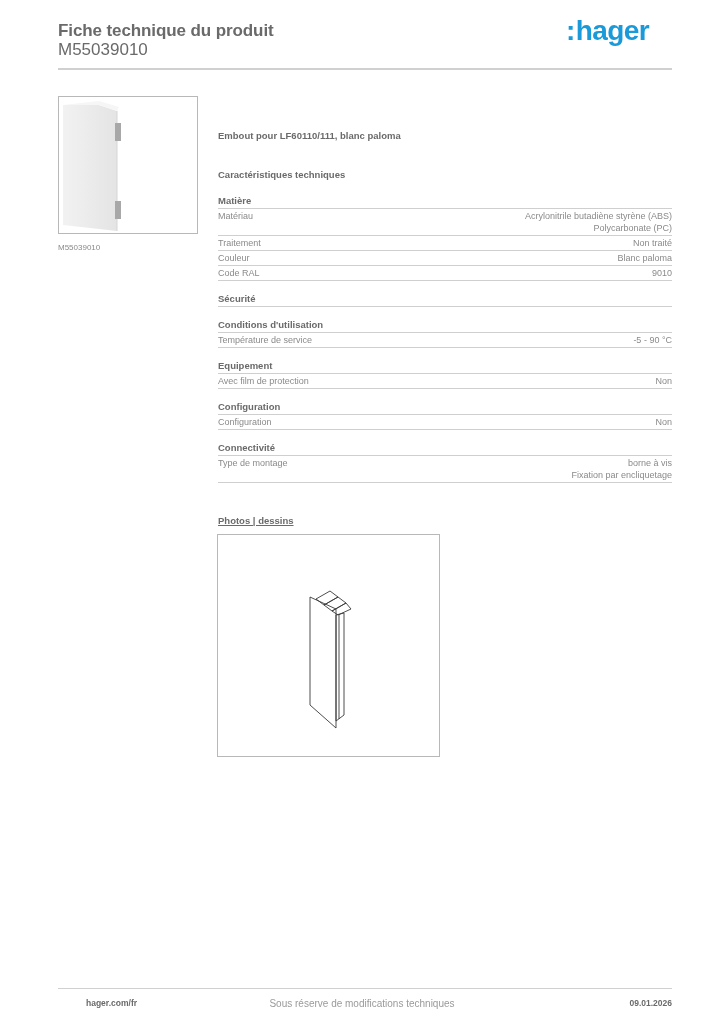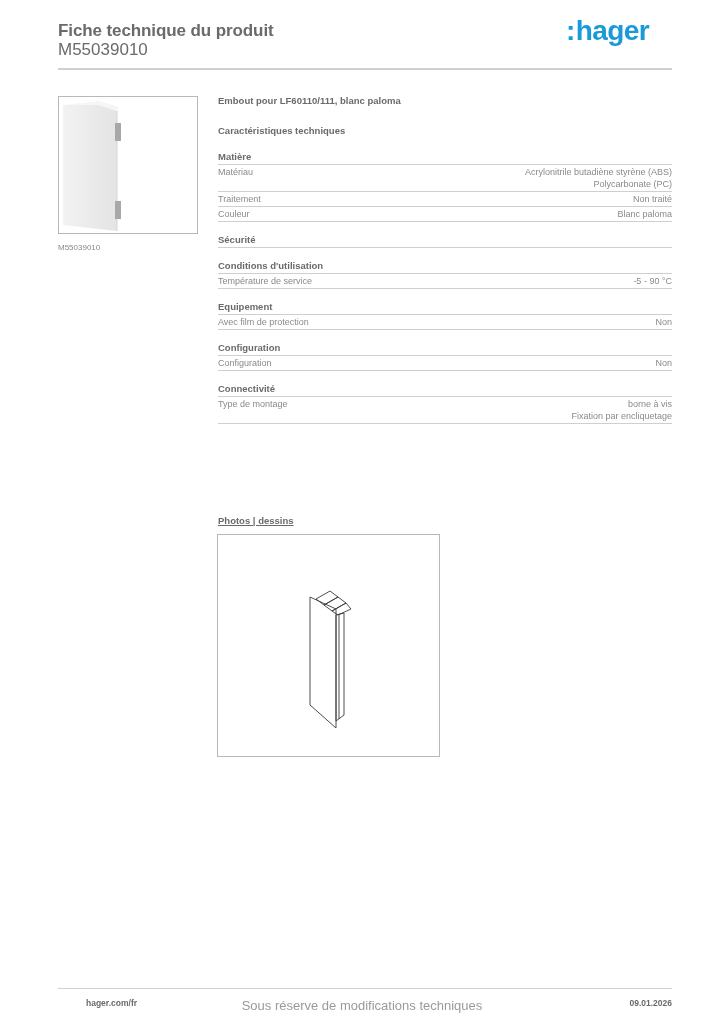--- a/index.html
+++ b/index.html
@@ -28,22 +28,22 @@
     }
     .thumb {
       position: absolute; left: 58px; top: 96px; width: 140px; height: 138px;
       border: 1px solid #b8b8b8; box-sizing: border-box; background: #fff;
     }
     .thumb svg { position: absolute; left: 0; top: 0; }
     .thumb-caption {
       position: absolute; left: 58px; top: 243px; font-size: 8px; color: #8a8a8a;
     }
     .main { position: absolute; left: 218px; top: 95px; width: 454px; }
-    .product-name { font-size: 9.5px; font-weight: bold; color: #6a6a6a; height: 14px; line-height: 12px; }
-    .tech-title { margin-top: 16px; font-size: 9.5px; font-weight: bold; color: #6a6a6a; height: 14px; line-height: 12px; }
+    .product-name { font-size: 9.5px; font-weight: bold; color: #6a6a6a; height: 14px; line-height: 12px; margin-top: 35px; }
+    .tech-title { margin-top: 25px; font-size: 9.5px; font-weight: bold; color: #6a6a6a; height: 14px; line-height: 12px; }
     .section { margin-top: 12px; }
     .section:first-of-type { margin-top: 12px; }
     .sec-title {
       font-size: 9.5px; font-weight: bold; color: #6a6a6a;
       line-height: 12px; padding-bottom: 1px;
       border-bottom: 1.5px solid #cfcfcf;
     }
     .row {
       display: flex; justify-content: space-between; align-items: flex-start;
       font-size: 9px; color: #8a8a8a; line-height: 12px;
@@ -61,21 +61,21 @@
     }
     .photo-box svg { position: absolute; left: 0; top: 0; }
     .ftr-rule {
       position: absolute; left: 58px; top: 988px; width: 614px; height: 1px; background: #d0d0d0;
     }
     .ftr-left {
       position: absolute; left: 58px; top: 998px; font-size: 8.5px; font-weight: bold; color: #6a6a6a; padding-left: 28px;
     }
     .ftr-center {
       position: absolute; left: 0; width: 724px; top: 998px; text-align: center;
-      font-size: 13px; color: #9a9a9a;
+      font-size: 10px; color: #9a9a9a;
     }
     .ftr-right {
       position: absolute; right: 52px; top: 998px; font-size: 8.5px; font-weight: bold; color: #6a6a6a;
     }
   </style>
 </head>
 <body>
 
 <div class="hdr-title">Fiche technique du produit</div>
 <div class="hdr-ref">M55039010</div>
@@ -111,20 +111,24 @@
         <span class="val">Acrylonitrile butadiène styrène (ABS)
 Polycarbonate (PC)</span>
       </div>
     <div class="row">
         <span>Traitement</span>
         <span class="val">Non traité</span>
       </div>
     <div class="row">
         <span>Couleur</span>
         <span class="val">Blanc paloma</span>
+      </div>
+    <div class="row">
+        <span>Code RAL</span>
+        <span class="val">9010</span>
       </div>
   </div>
 
   <div class="section">
     <div class="sec-title">Sécurité</div>
   </div>
 
   <div class="section">
     <div class="sec-title">Conditions d'utilisation</div>
     <div class="row">

